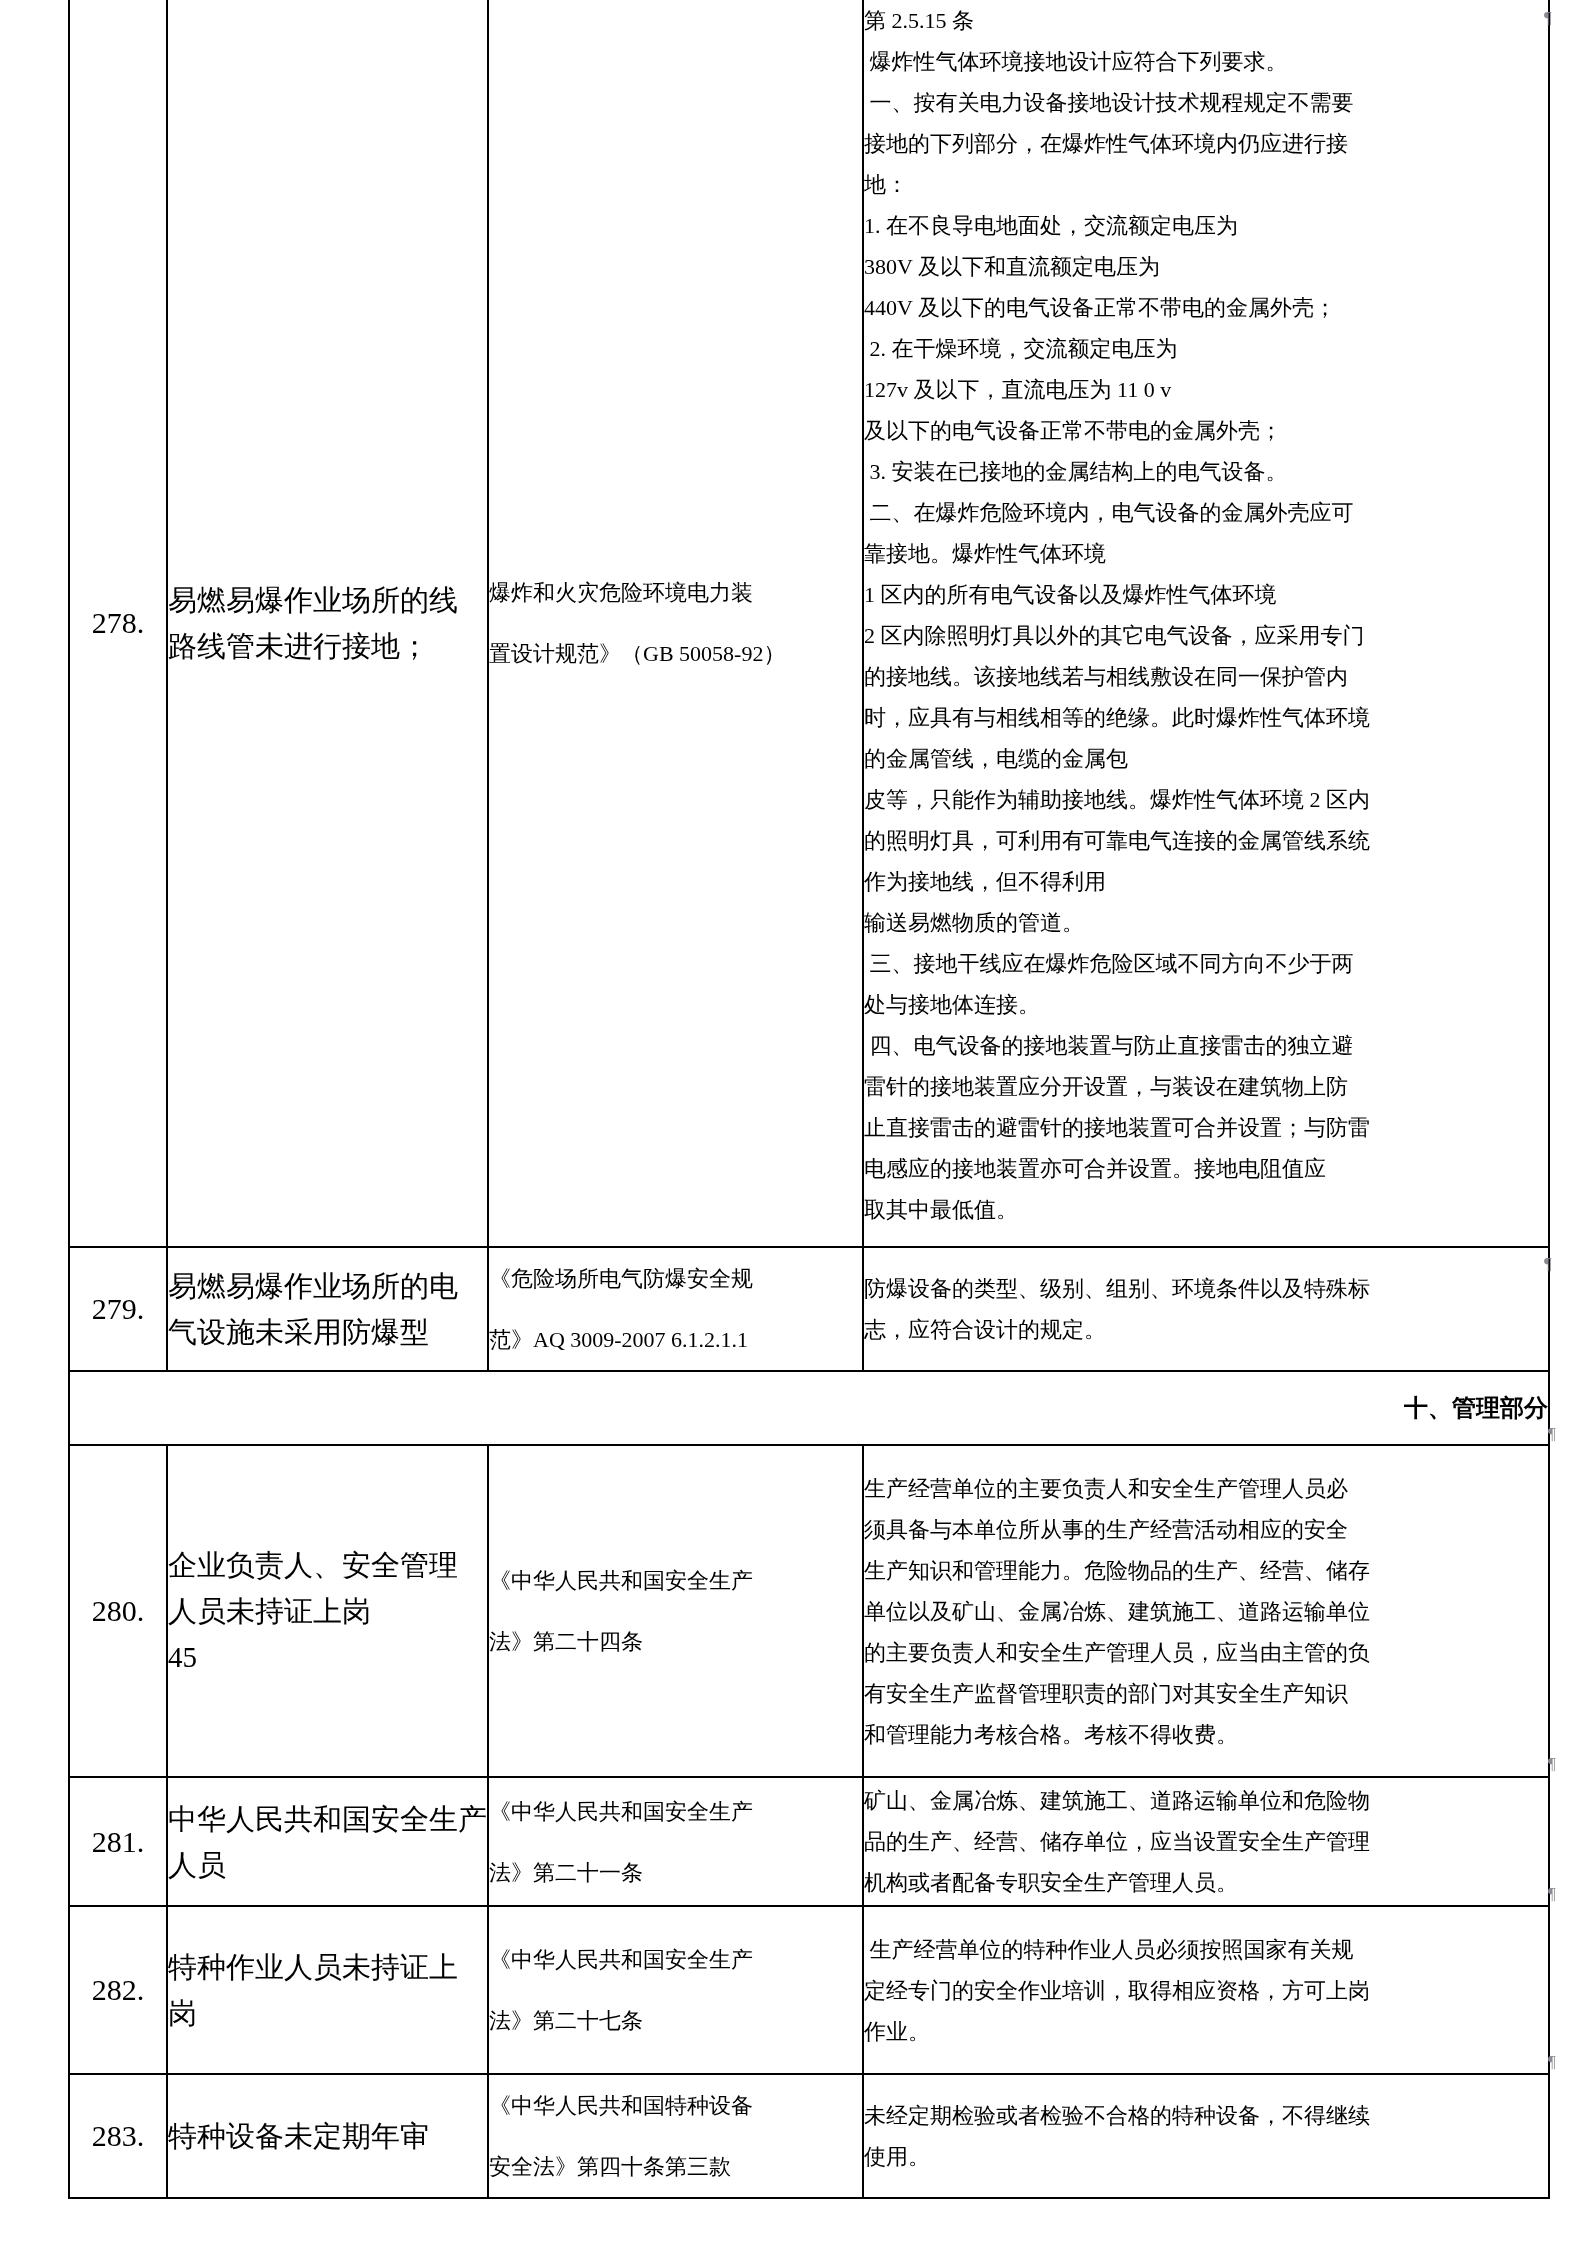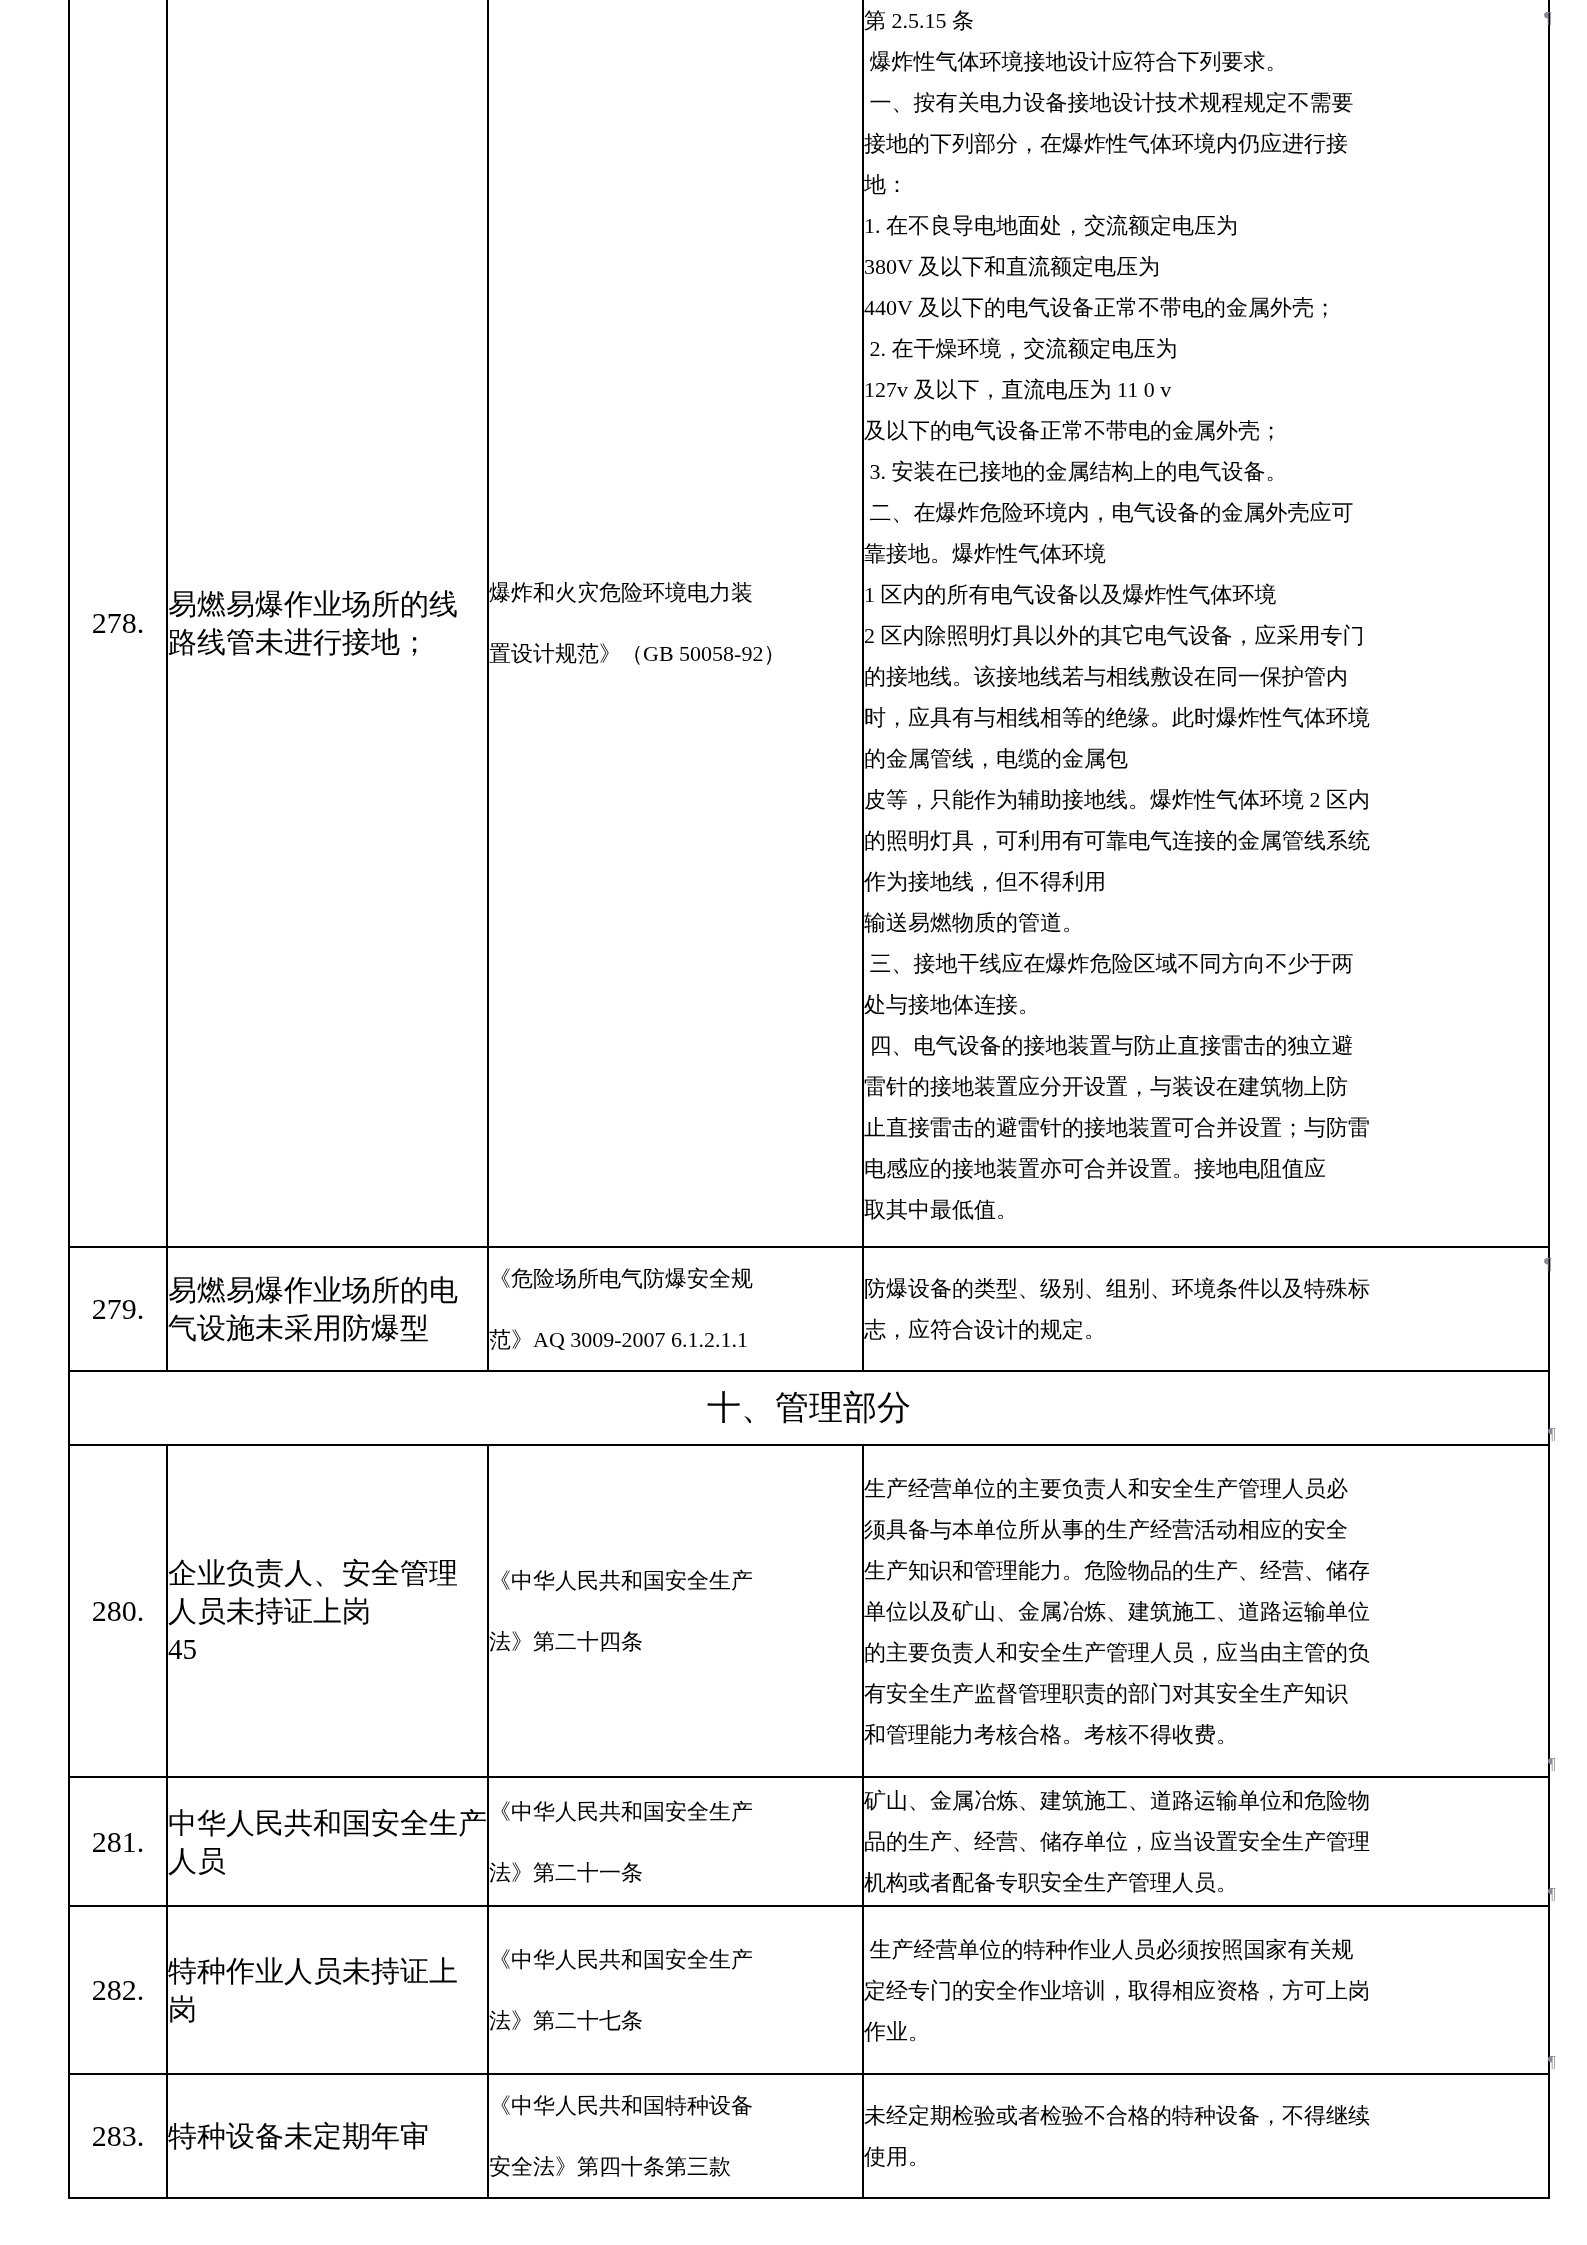--- a/index.html
+++ b/index.html
@@ -23,41 +23,41 @@
     overflow:hidden;
   }
   .doc-table tr.first-row td{border-top:none;}
   .cell-no{
     text-align:center;
     font-size:30px;
     line-height:46px;
   }
   .cell-violation{
     font-size:29px;
-    line-height:38px;
+    line-height:46px;
     padding:2px 6px 2px 12px;
     white-space:pre;
   }
   .cell-reference{
     font-size:22px;
     line-height:61px;
     padding:2px 4px 2px 10px;
     white-space:pre;
   }
   .cell-regulation{
     font-size:22px;
     line-height:41px;
     padding:6px 4px 4px 8px;
     white-space:pre;
   }
   .cell-regulation.top{vertical-align:top;}
   .section-header-cell{
-    text-align:center;
-    font-weight:normal;
-    font-size:34px;
+    text-align:right;
+    font-weight:bold;
+    font-size:24px;
     line-height:40px;
   }
   .pilcrow{
     position:absolute;
     color:#8a8a94;
     font-size:17px;
     font-family:"Liberation Serif","DejaVu Serif",serif;
     user-select:none;
   }
 </style>

